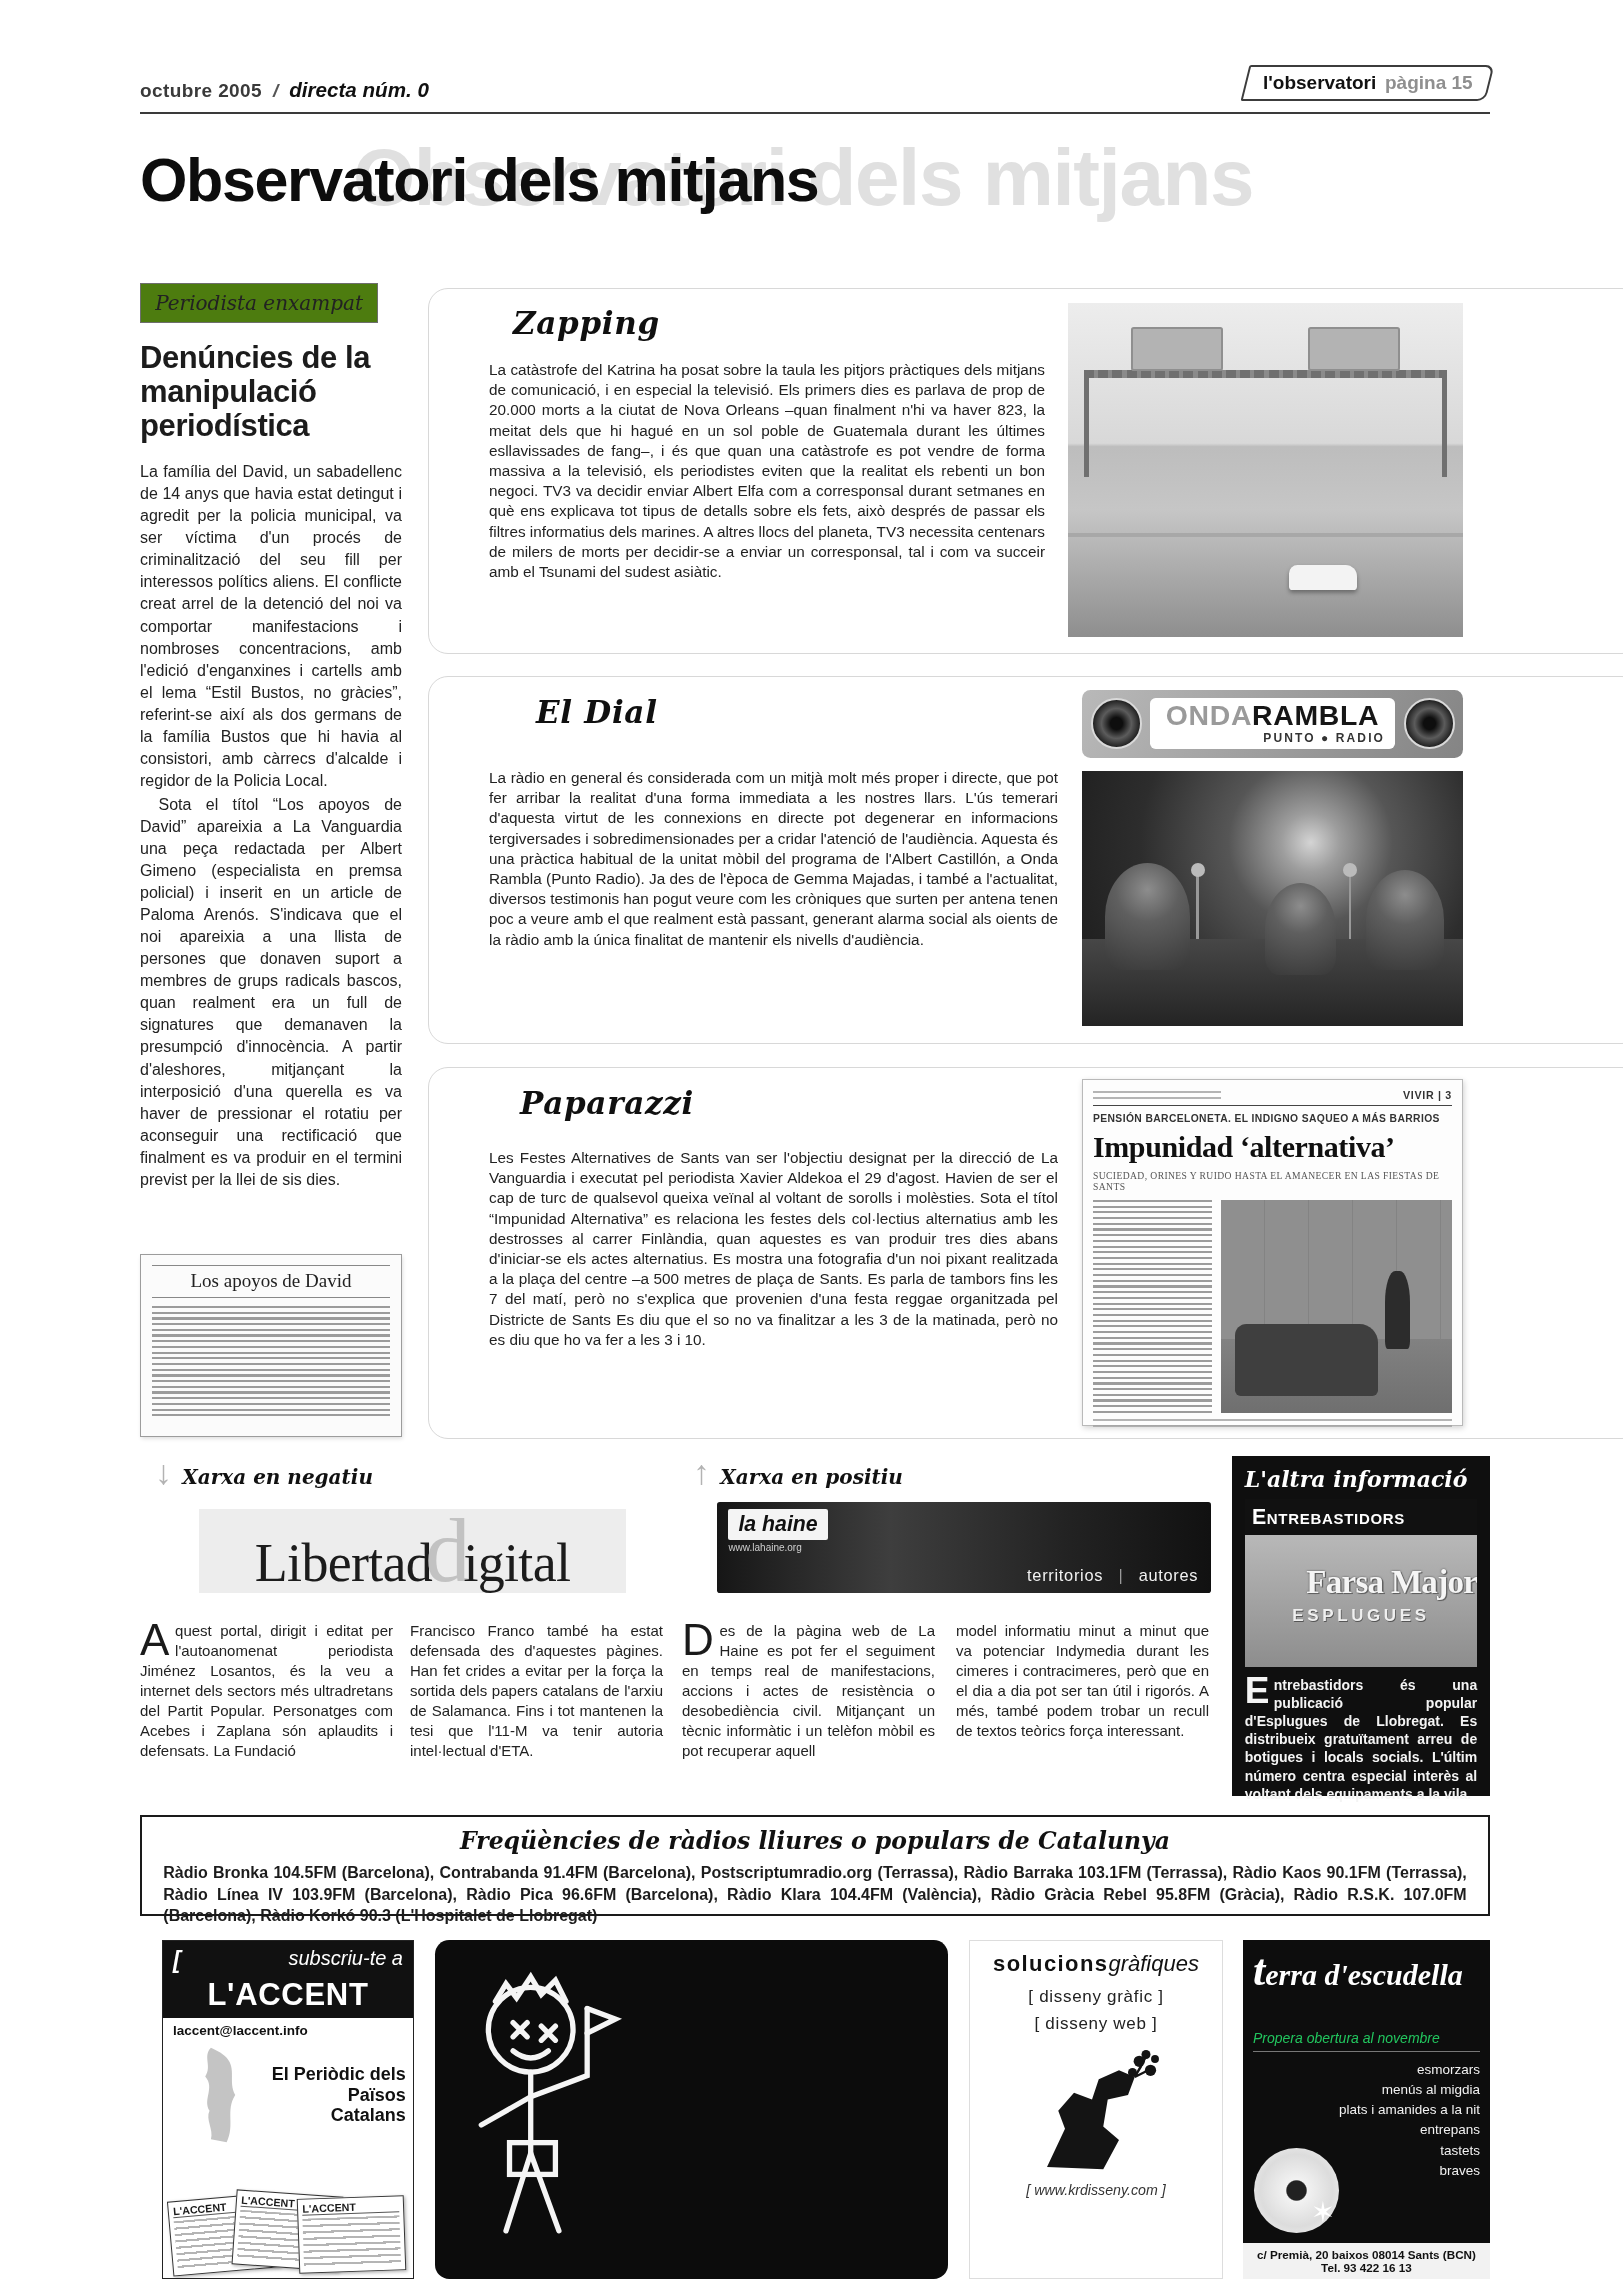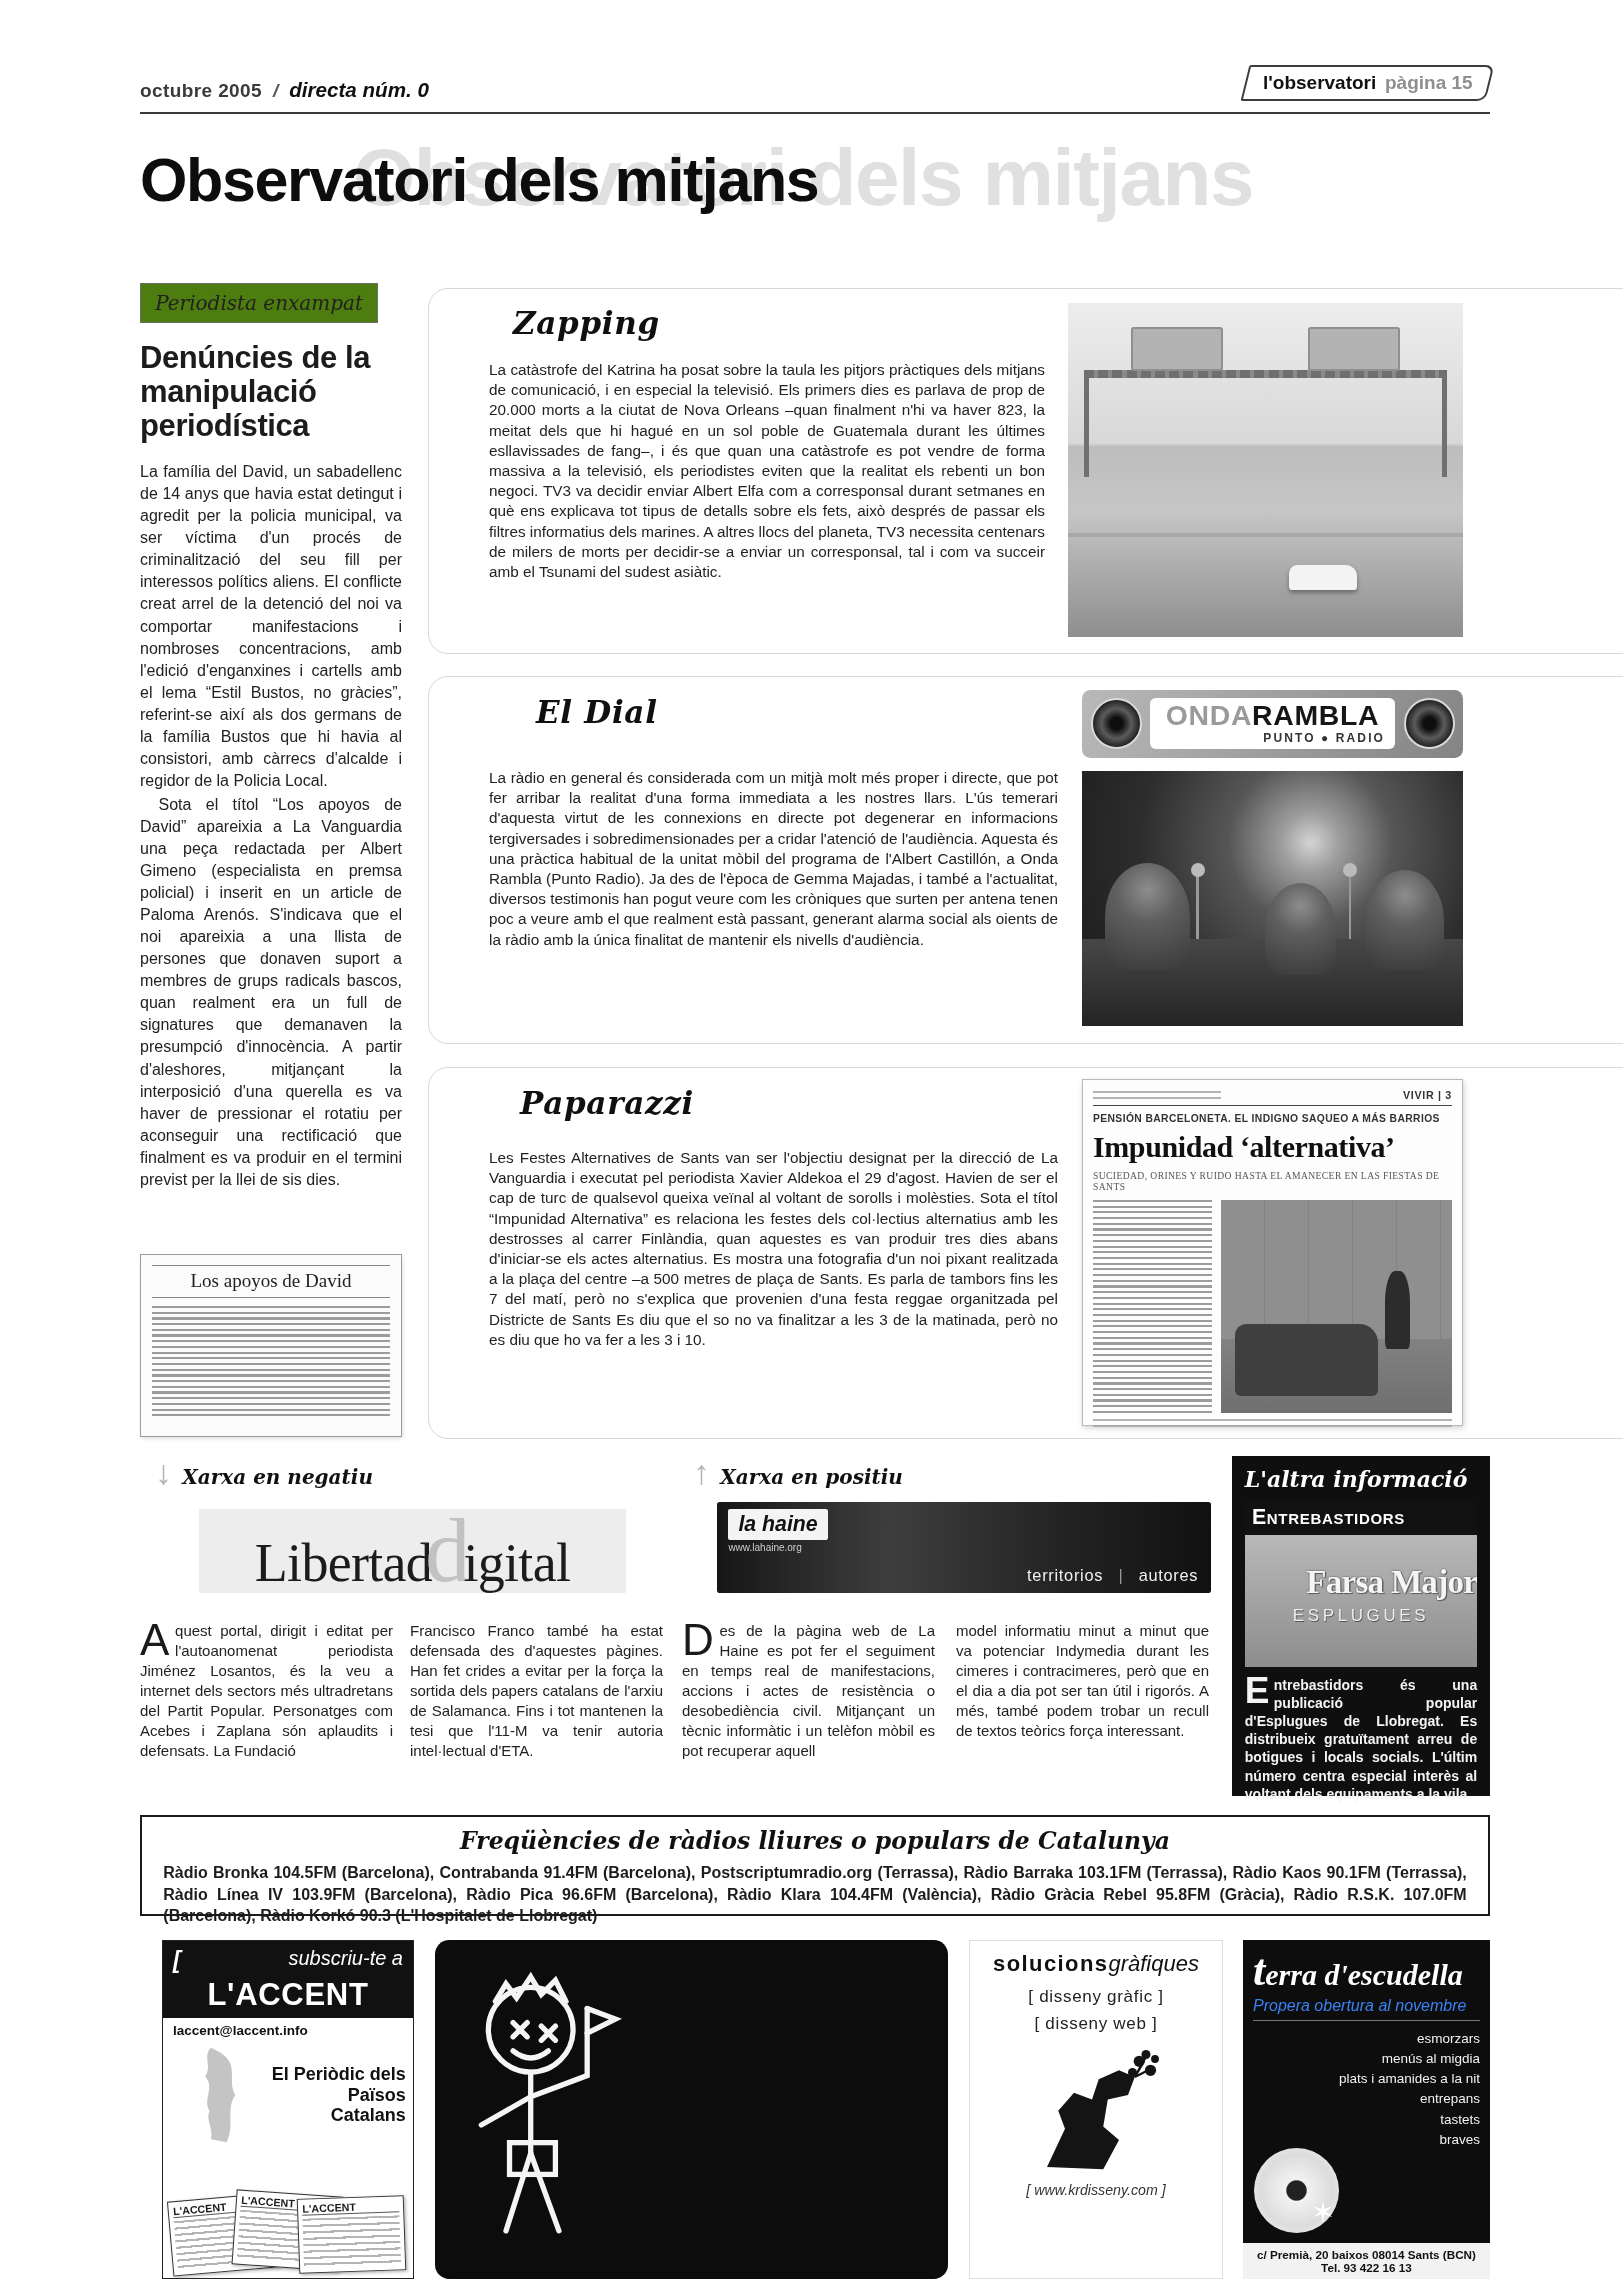--- a/index.html
+++ b/index.html
@@ -147,21 +147,21 @@
     color:#fff; padding:10px 12.8px; }
   .altra-title { font-family:"DejaVu Serif","Liberation Serif",serif; font-weight:bold;
     font-style:italic; font-size:22px; color:#fff; margin-bottom:7.1px; }
   .altra-cover { width:100%; height:168px; background:linear-gradient(#c4c4c4,#8d8d8d);
     position:relative; margin-bottom:8.5px; overflow:hidden; }
   .altra-mast { background:#111; color:#fff; font-weight:800; font-size:15px;
     letter-spacing:0.7px; padding:5.7px 7.1px; }
   .altra-mast .bigE { font-size:21.3px; }
   .altra-head { text-align:right; font-size:33px; font-weight:900; color:#f5f5f5;
     text-shadow:0 0 2.1px #4a4a4a, 1.4px 1.4px 0 #6a6a6a; margin-top:29px; letter-spacing:-0.7px;font-family:Liberation Serif, serif; }
-  .altra-sub { text-align:center; font-size:17px; font-weight:normal; color:#efefef;
+  .altra-sub { text-align:center; font-size:17px; font-weight:bold; color:#efefef;
     letter-spacing:3.6px; text-shadow:0.7px 0.7px 0 #555; margin-top:4.3px; }
   .altra-text { font-size:14px; font-weight:bold; line-height:1.3; text-align:justify; color:#f4f4f4; }
   .altra-drop { float:left; font-size:37px; line-height:.8; padding-right:4.3px; font-weight:900; }
 
   .ncol { position:absolute; width:253px; font-size:15px; line-height:1.33; text-align:justify; color:#222; }
   .dropcap { float:left; font-size:44px; line-height:.82; padding:1.4px 5.7px 0 0; color:#1a1a1a; }
 
   
   .freqbox { left:140px; top:1815px; width:1350px; height:101px; border:2.1px solid #1a1a1a;
     padding:10px 21.3px 7.1px; background:#fff; }
@@ -204,22 +204,22 @@
   .sol-n1 { font-weight:bold; letter-spacing:1.4px; }
   .sol-n2 { font-style:italic; }
   .sol-item { font-size:17px; color:#222; margin:7.1px 0; letter-spacing:0.7px; }
   .sol-art { margin:7.1px auto 4.3px; display:block; }
   .sol-url { font-size:14.2px; font-style:italic; color:#333; margin-top:5.7px; }
 
   .ad-terra { left:1243px; width:247px; background:#0d0d0d; color:#fff; padding:8.5px 10px; }
   .terra-name { font-family:"Liberation Serif",serif; font-weight:bold; font-style:italic;
     font-size:30px; line-height:1; }
   .terra-name .bigT { font-size:44px; }
-  .terra-sub { font-style:italic; font-size:16px; color:#3b82f6; border-bottom:0.7px solid #777;
-    padding:4.3px 0 5.7px; margin-bottom:7.1px; }
+  .terra-sub { font-style:italic; font-size:14px; color:#22c55e; border-bottom:0.7px solid #777;
+    padding:4.3px 0 5.7px; margin-bottom:7.1px;margin-top:33px; }
   .terra-list { text-align:right; font-size:13.5px; line-height:1.5; color:#f2f2f2; }
   .terra-disc { position:absolute; left:11.4px; bottom:46px; width:85px; height:85px; border-radius:50%;
     background:radial-gradient(circle,#222 16%,#f2f2f2 18%,#dcdcdc 60%,#f7f7f7 100%); }
   .terra-star { position:absolute; left:68px; bottom:50px; font-size:28.4px; color:#fff; }
   .terra-address { position:absolute; left:0; right:0; bottom:0; background:#f2f2f2;
     color:#111; font-weight:bold; font-size:11.7px; text-align:center; padding:5px 2.8px; }
 </style>
 </head>
 <body>
 

